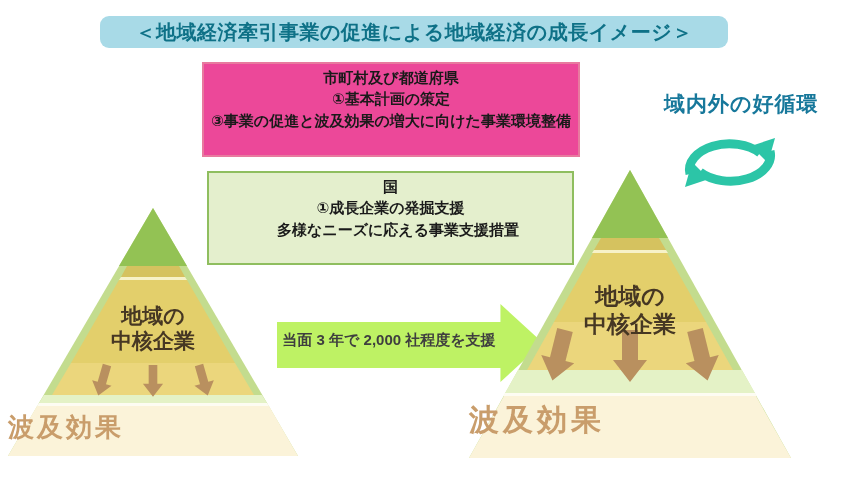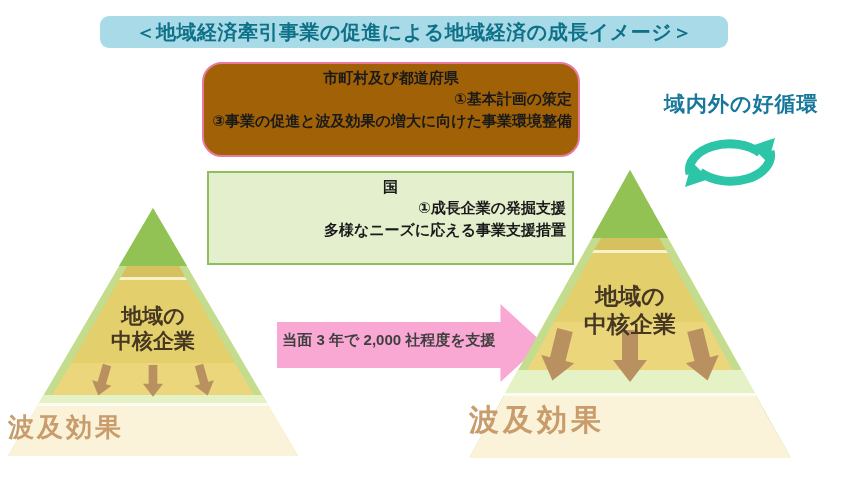--- a/index.html
+++ b/index.html
@@ -7,32 +7,32 @@
          font-family:"Liberation Sans","DejaVu Sans",sans-serif;font-weight:bold;}
 
   
   .title-bar{position:absolute;left:100px;top:16px;width:628px;height:32px;background:#a8dae7;
              border-radius:9px;color:#0e7187;font-size:20px;line-height:33px;text-align:center;
              letter-spacing:0.5px;font-family:Liberation Serif, serif;}
 
   
   .info-box{position:absolute;border:2.5px solid;padding:3px 6px 4px 6px;font-size:15px;
             line-height:1.42;color:#1a1a1a;white-space:nowrap;}
-  .box-muni{left:202px;top:62px;width:362px;height:84px;background:#a16207;border-color:#e87a9f;border-radius:20px;}
+  .box-muni{left:202px;top:62px;width:362px;height:84px;background:#ec4899;border-color:#e87a9f;}
   .box-nation{left:207px;top:171px;width:351px;height:83px;background:#e4efcd;border-color:#8fbe5f;}
   .box-header{text-align:center;}
-  .box-item{text-align:right;}
+  .box-item{text-align:center;}
   .box-item.cont{padding-left:15px;}
 
   
   .cycle-label{position:absolute;left:664px;top:90px;font-size:21px;color:#17789b;letter-spacing:1px;}
   .cycle-icon{position:absolute;left:676px;top:126px;}
 
   
-  .mid-arrow{position:absolute;left:277px;top:304px;width:266px;height:78px;background:#f9a8d4;
+  .mid-arrow{position:absolute;left:277px;top:304px;width:266px;height:78px;background:#bef264;
              clip-path:polygon(0 23%,84% 23%,84% 0%,100% 50%,84% 100%,84% 82%,0 82%);}
   .mid-arrow-label{position:absolute;left:0;top:27px;width:224px;text-align:center;
                    font-size:15px;color:#3f3f3f;}
 
   
   .pyramid{position:absolute;}
   .pyramid svg{display:block;}
   .core-label{position:absolute;left:0;right:0;text-align:center;color:#463723;}
   .ripple-label{position:absolute;left:0;right:0;text-align:left;color:#c99d6b;}
   .py-left .core-label{top:95px;font-size:21px;line-height:25px;}

